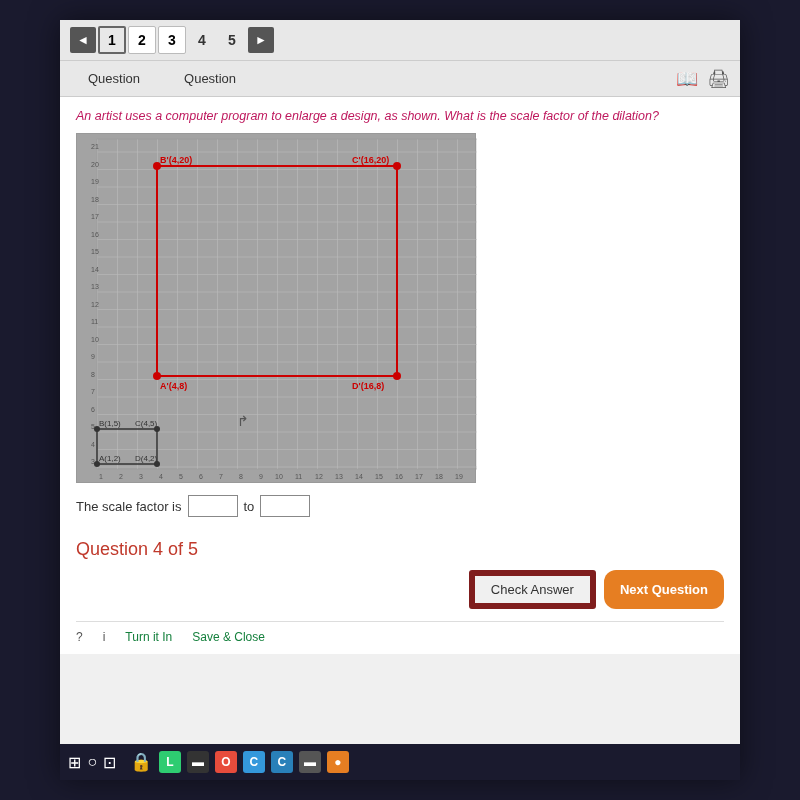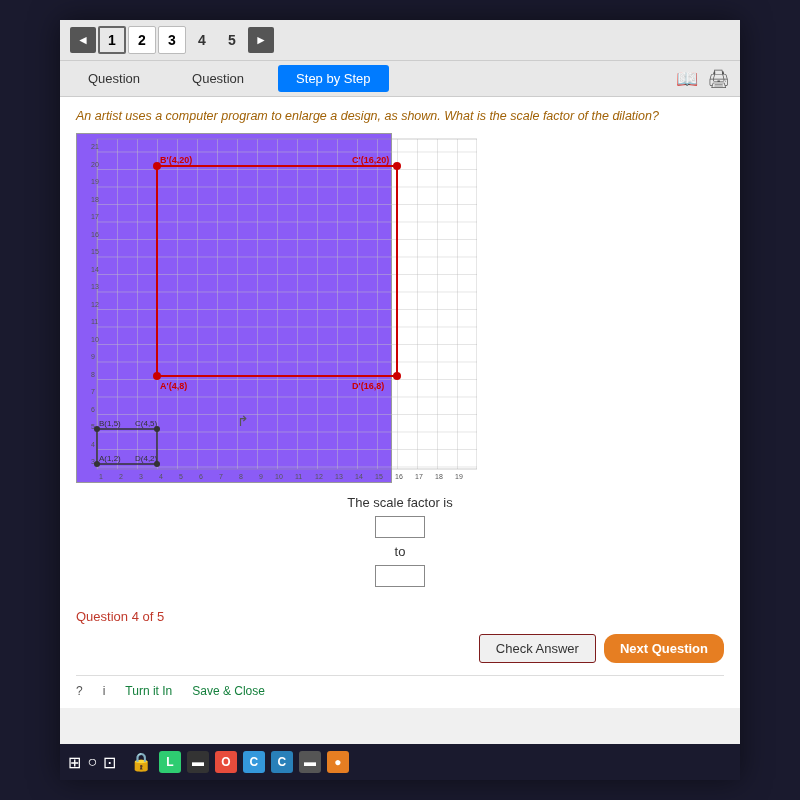--- a/index.html
+++ b/index.html
@@ -65,21 +65,21 @@
       background: transparent;
       color: #333;
     }
     
     .tab-bar {
       display: flex;
       align-items: center;
       background: #e8e8e8;
       padding: 4px 10px;
       border-bottom: 1px solid #ccc;
-      gap: 16px;
+      gap: 8px;
     }
     .tab {
       padding: 6px 18px;
       font-size: 13px;
       cursor: pointer;
       color: #333;
       background: transparent;
       border: none;
     }
     .tab.active {
@@ -98,70 +98,69 @@
       color: #555;
       cursor: pointer;
     }
     
     .main-content {
       padding: 12px 16px;
       background: #fff;
     }
     .question-text {
       font-size: 12.5px;
-      color: #a16207;
+      color: #be185d;
       font-style: italic;
       margin-bottom: 10px;
       font-weight: 500;
     }
     
     .graph-container {
       border: 1px solid #999;
-      background: #8b5cf6;
+      background: #a3a3a3;
       position: relative;
-      width: 316px;
+      width: 400px;
       height: 350px;
       margin-bottom: 12px;
     }
     
     .scale-factor-row {
       display: flex;
       align-items: center;
       gap: 6px;
       font-size: 13px;
       color: #333;
       margin-top: 4px;
-      flex-direction: column;
     }
     .scale-input {
       border: 1px solid #888;
       width: 50px;
       height: 22px;
       font-size: 13px;
       padding: 2px 4px;
     }
     
     .bottom-section {
       padding: 10px 16px;
       background: #fff;
     }
     .question-counter {
       color: #c0392b;
-      font-size: 13px;
+      font-size: 18px;
       margin-bottom: 10px;
     }
     .answer-buttons {
       display: flex;
       justify-content: flex-end;
       gap: 8px;
       margin-bottom: 12px;
     }
     .btn-check {
       background: #f0f0f0;
-      border: 1px solid #7f1d1d;
+      border: 6px solid #7f1d1d;
       padding: 6px 16px;
       font-size: 13px;
       cursor: pointer;
       border-radius: 3px;
       color: #333;
     }
     .btn-next {
       background: #e67e22;
       border: none;
       padding: 6px 16px;
@@ -225,21 +224,20 @@
     <div class="nav-step">2</div>
     <div class="nav-step">3</div>
     <div class="nav-step no-border">4</div>
     <div class="nav-step no-border">5</div>
     <div class="nav-arrow">►</div>
   </div>
 
   <div class="tab-bar">
     <div class="tab">Question</div>
     <div class="tab">Question</div>
-    <div class="tab active">Step by Step</div>
     <div class="tab-icons">
       <span class="tab-icon">📖</span>
       <span class="tab-icon">🖨</span>
     </div>
   </div>
 
   <div class="main-content">
     <div class="question-text">An artist uses a computer program to enlarge a design, as shown. What is the scale factor of the dilation?</div>
 
     <div class="graph-container">

